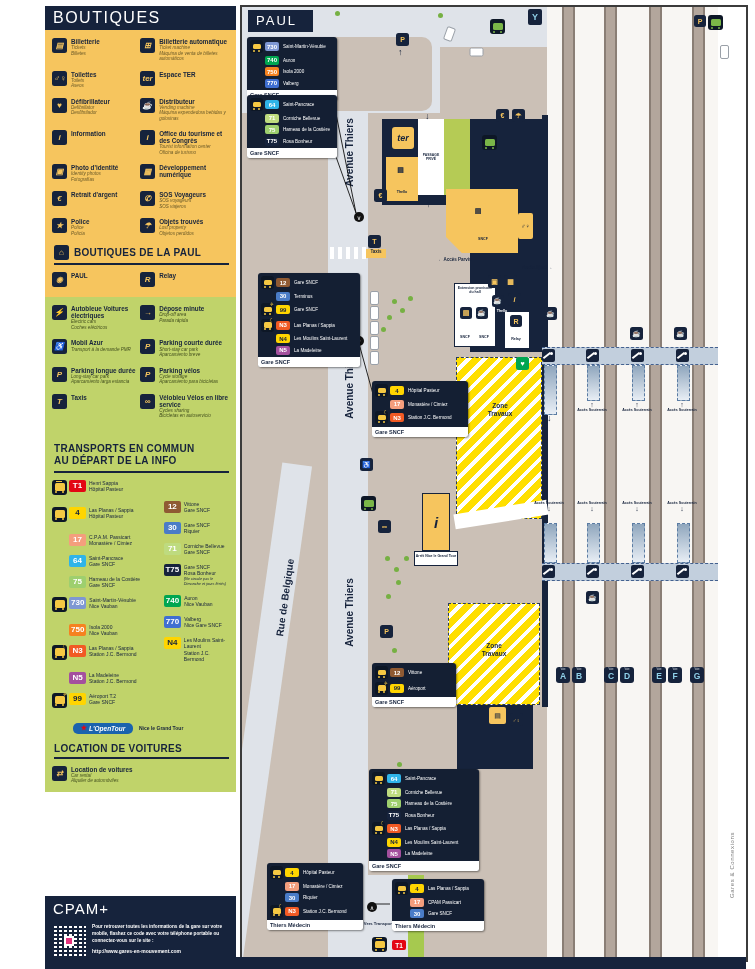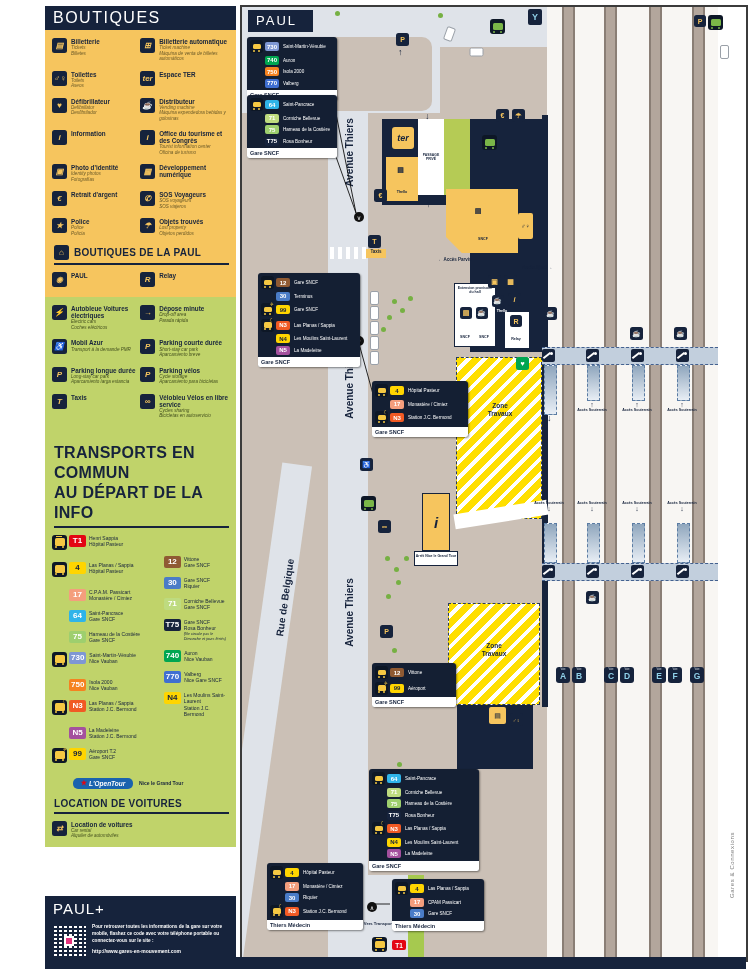--- a/index.html
+++ b/index.html
@@ -282,21 +282,21 @@
           </div>
           <div class="sitem">
             <span class="sicon">∞</span>
             <div>
               <div class="slabel">Vélobleu Vélos en libre service</div>
               <div class="ssub">Cycles sharing</div>
               <div class="ssub">Bicicletas en autoservicio</div>
             </div>
           </div>
         </div>
-      <div class="sectitle" style="font-size:16px;line-height:1.25;margin-top:24px;">
+      <div class="sectitle" style="font-size:10px;line-height:1.25;margin-top:24px;">
         <span>TRANSPORTS EN COMMUN</span><br><span>AU DÉPART DE LA INFO</span>
       </div>
       <div id="transit-cols">
         <div id="transit-left" style="flex:0 0 53%;">
             <div class="trow">
               <span class="tgut"><span class="mode big"><span class="mb"></span><span class="w1"></span><span class="w2"></span><span class="pant"></span></span></span>
               <span class="chip2" style="background: rgb(227, 6, 19); color: rgb(255, 255, 255);">T1</span>
               <div class="dests">
                 <div>Henri Sappia</div>
                 <div>Hôpital Pasteur</div>
@@ -448,21 +448,21 @@
             <span class="sicon">⇄</span>
             <div>
               <div class="slabel">Location de voitures</div>
               <div class="ssub">Car rental</div>
               <div class="ssub">Alquiler de automóviles</div>
             </div>
           </div>
         </div>
     </div>
     <div id="infoplus">
-      <div class="info-hdr">PAUL+</div>
+      <div class="info-hdr">CPAM+</div>
       <div class="info-body">
         <div class="qr"></div>
         <div class="info-txt">
           <div>Pour retrouver toutes les informations de la gare sur votre mobile, flashez ce code avec votre téléphone portable ou connectez-vous sur le site :</div>
           <div class="info-url">http://www.gares-en-mouvement.com</div>
         </div>
       </div>
     </div>
   </div>
 

